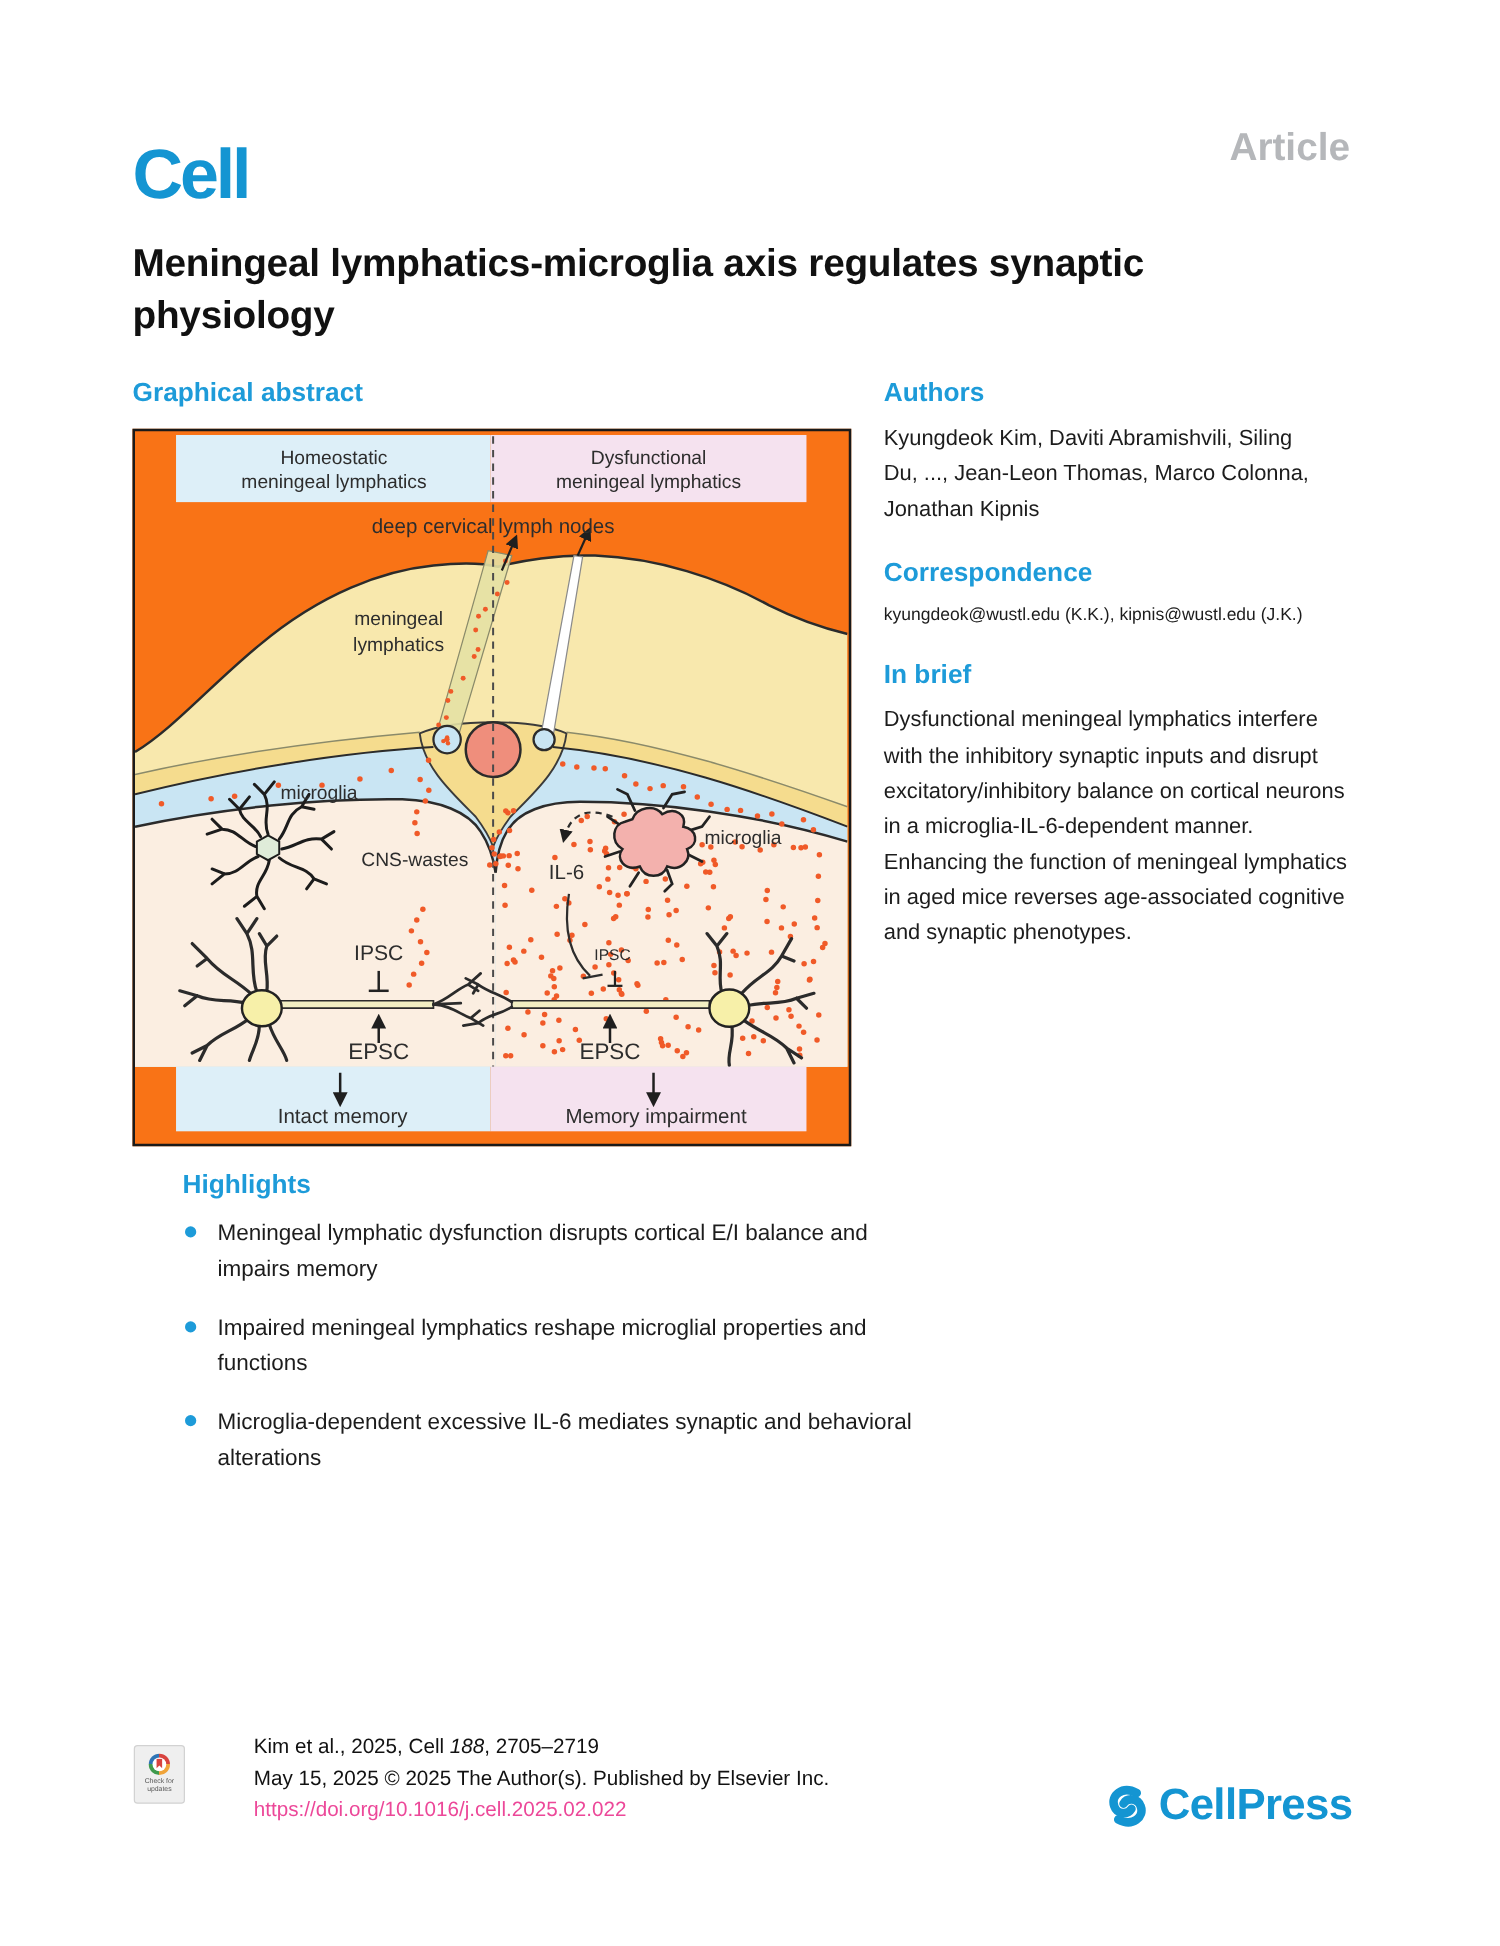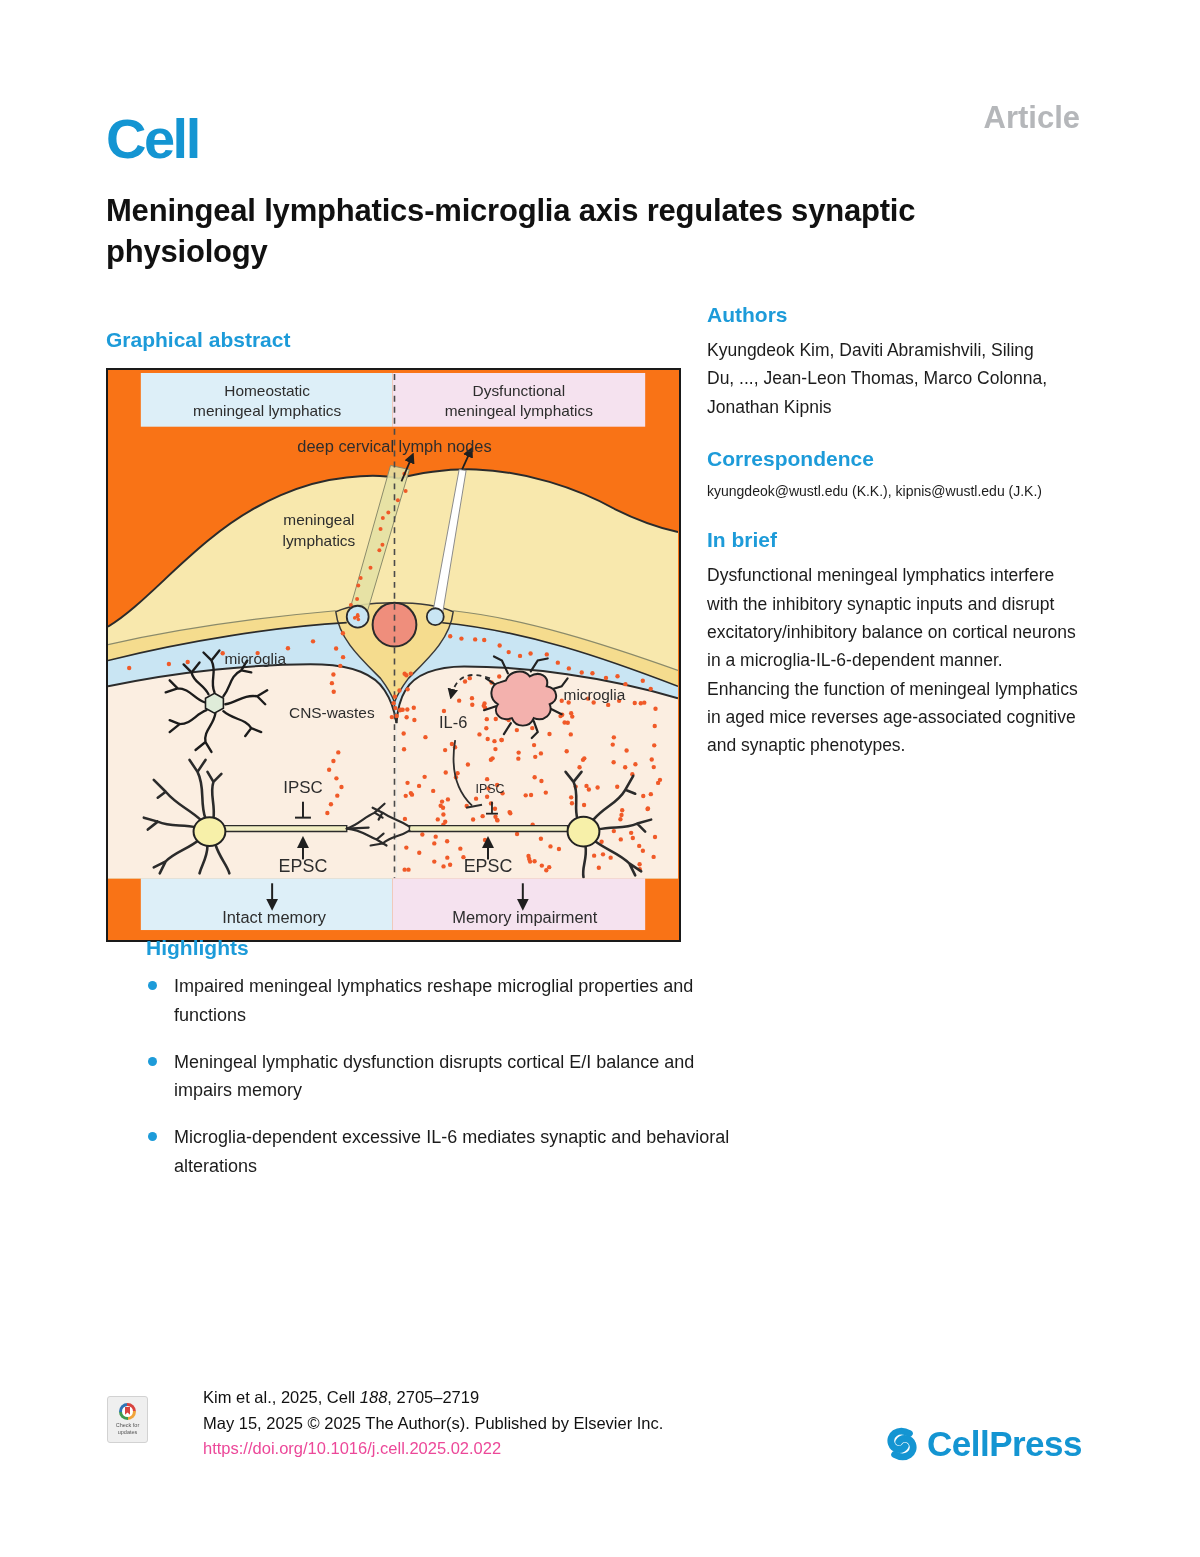--- a/index.html
+++ b/index.html
@@ -16,21 +16,21 @@
     position:absolute; right:120px; top:100px;
     font-size:31px; font-weight:700; color:#b5b7ba;
   }
   .paper-title {
     position:absolute; left:106px; top:190px; width:880px;
     font-size:31px; line-height:1.33; font-weight:700; color:#111;
     letter-spacing:-0.2px;
   }
   .blue-heading { font-size:21px; font-weight:600; color:#1d9bd9; }
 
-  .left-col { position:absolute; left:106px; top:303px; width:578px;margin-top:25px; }
+  .left-col { position:absolute; left:106px; top:303px; width:578px; }
   .figure-frame {
     margin-top:16px; width:575px; height:574px;
     border:2.5px solid #1a1a1a; background:#f97316;
   }
   .right-col { position:absolute; left:707px; top:303px; width:390px; }
   .right-col .blue-heading { margin-bottom:9px; }
   .authors-names { width:345px; font-size:17.5px; line-height:1.62; margin-bottom:26px; }
   .correspondence-emails { width:345px; font-size:14px; line-height:1.6; margin-bottom:26px; }
   .inbrief-text { width:374px; font-size:17.5px; line-height:1.62; }
 
@@ -53,21 +53,21 @@
   .cm-circle::after { content:""; position:absolute; left:3px; top:3px; width:11px; height:11px;
     border-radius:50%; background:#fff; }
   .cm-mark { position:absolute; left:6px; top:4px; width:5px; height:8px; background:#d8433f; z-index:2;
     clip-path:polygon(0 0,100% 0,100% 100%,50% 70%,0 100%); }
   .badge-label { font-size:5.5px; color:#555; text-align:center; line-height:1.3; width:34px; }
 
   .footer-citation { position:absolute; left:203px; top:1385px; font-size:16.5px; line-height:1.55; color:#111; }
   .footer-citation .vol { font-style:italic; }
   .doi-link { color:#ec4899; text-decoration:none; cursor:pointer; }
 
-  .cellpress-logo { position:absolute; right:118px; top:1424px; display:flex; align-items:center; gap:6px; }
+  .cellpress-logo { position:absolute; right:118px; top:1424px; display:flex; align-items:flex-end; gap:6px; }
   .cellpress-text { font-size:35px; font-weight:700; color:#1495d2; letter-spacing:-0.5px; }
 
   svg text { font-family:"Liberation Sans", sans-serif; fill:#2d2d2d; }
 </style>
 </head>
 <body>
 
 <div class="logo">Cell</div>
 <div class="article-type">Article</div>
 <h1 class="paper-title">Meningeal lymphatics-microglia axis regulates synaptic physiology</h1>
@@ -501,22 +501,22 @@
   <div class="blue-heading">Correspondence</div>
   <div class="correspondence-emails">kyungdeok@wustl.edu (K.K.), kipnis@wustl.edu (J.K.)</div>
 
   <div class="blue-heading">In brief</div>
   <div class="inbrief-text">Dysfunctional meningeal lymphatics interfere with the inhibitory synaptic inputs and disrupt excitatory/inhibitory balance on cortical neurons in a microglia-IL-6-dependent manner. Enhancing the function of meningeal lymphatics in aged mice reverses age-associated cognitive and synaptic phenotypes.</div>
 </div>
 
 <div class="highlights">
   <div class="blue-heading">Highlights</div>
   <ul>
+    <li><span class="bullet"></span><span>Meningeal lymphatic dysfunction disrupts cortical E/I balance and impairs memory</span></li>
     <li><span class="bullet"></span><span>Impaired meningeal lymphatics reshape microglial properties and functions</span></li>
-    <li><span class="bullet"></span><span>Meningeal lymphatic dysfunction disrupts cortical E/I balance and impairs memory</span></li>
     <li><span class="bullet"></span><span>Microglia-dependent excessive IL-6 mediates synaptic and behavioral alterations</span></li>
   </ul>
 </div>
 
 <div class="footer-badge">
   <div class="cm-circle">
       <div class="cm-mark"></div>
     </div>
   <div class="badge-label">Check for updates</div>
 </div>

